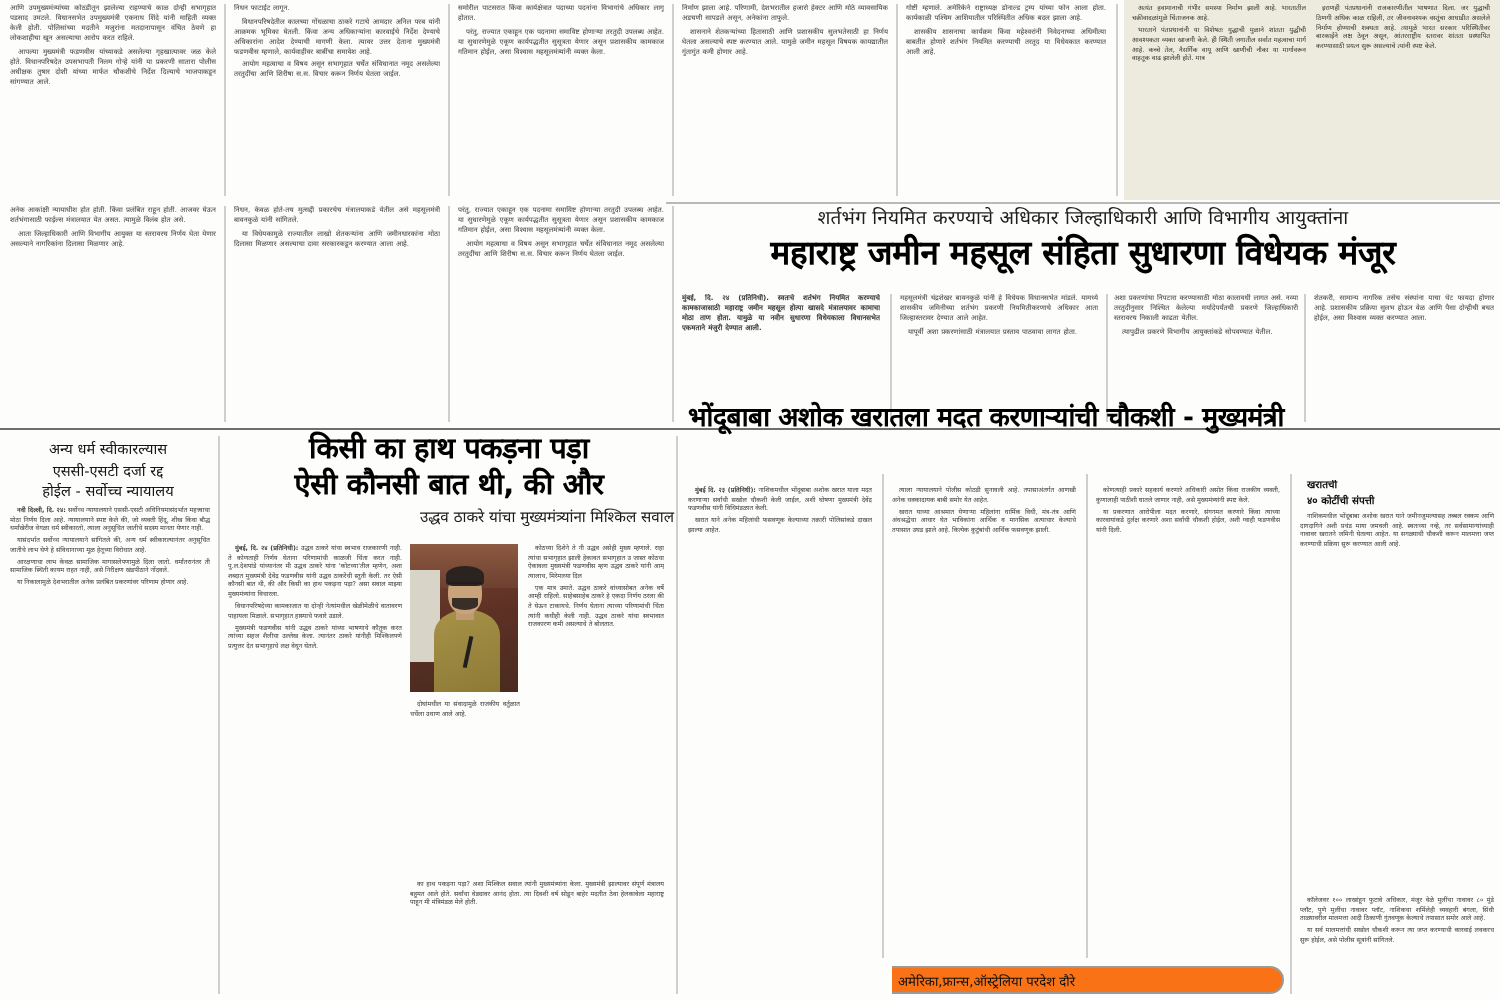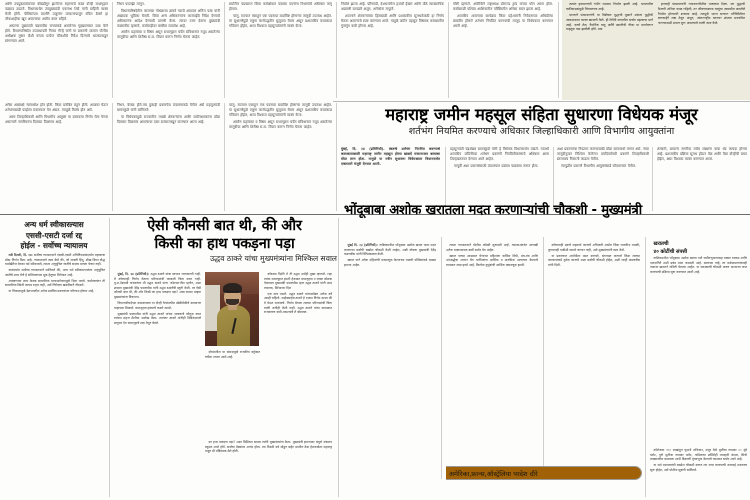--- a/index.html
+++ b/index.html
@@ -62,21 +62,21 @@
   #lead-title{
     font-size:16.5px;line-height:20px;font-weight:bold;color:#000;
     letter-spacing:-0.1px;margin-top:1px;
   }
 
   
   #sub-left-head{
     position:absolute;left:4px;top:220px;width:100px;text-align:center;
   }
   #sub-left-head .l{
-    font-size:7.3px;line-height:10.5px;color:#141414;white-space:nowrap;font-weight:bold;
+    font-size:7.3px;line-height:10.5px;color:#141414;white-space:nowrap;
   }
 
   
   #hindi-head{position:absolute;left:112px;top:216px;width:225px;text-align:center;}
   #hindi-head .h1{
     font-size:14.5px;line-height:18px;font-weight:bold;color:#000;letter-spacing:-0.2px;
   }
   #hindi-sub{
     font-size:7.6px;line-height:11px;color:#1a1a1a;margin-top:1px;text-align:right;
   }
@@ -114,23 +114,23 @@
     border-top:1px solid #221b18;
   }
   #photo .beard{
     position:absolute;left:38%;top:36%;width:25%;height:8%;
     background:#3a2e28;border-radius:0 0 50% 50%;
   }
   #photo .mic{position:absolute;left:52%;top:62%;width:4%;height:22%;background:#1f1f1f;transform:rotate(12deg);}
 
   
   #boxed-sub{
-    position:absolute;left:446px;top:466px;width:196px;height:14px;
+    position:absolute;left:446px;top:483px;width:196px;height:14px;
     border:1px solid #9a9a9a;border-radius:0 7px 7px 0;border-left:none;
-    box-sizing:border-box;background:#a16207;
+    box-sizing:border-box;background:#f97316;
   }
   #boxed-sub span{
     display:block;font-size:6.6px;line-height:14px;padding-left:3px;color:#101010;white-space:nowrap;
   }
 
   
   .mini-sub{
     font-size:5.1px;line-height:6.6px;font-weight:bold;color:#0d0d0d;
     margin:0 0 1.5px 0;text-indent:0;
   }
@@ -184,22 +184,22 @@
     <div class="vrule" style="left:112px;top:2px;height:96px;"></div>
     <div class="vrule" style="left:224px;top:2px;height:96px;"></div>
     <div class="vrule" style="left:336px;top:2px;height:96px;"></div>
     <div class="vrule" style="left:448px;top:2px;height:96px;"></div>
     <div class="vrule" style="left:558px;top:2px;height:96px;"></div>
   </div>
 
   <div class="hrule" style="left:333px;top:101px;width:417px;"></div>
 
   <div id="lead-head">
+    <div id="lead-kicker">शर्तभंग नियमित करण्याचे अधिकार जिल्हाधिकारी आणि विभागीय आयुक्तांना</div>
     <div id="lead-title">महाराष्ट्र जमीन महसूल संहिता सुधारणा विधेयक मंजूर</div>
-    <div id="lead-kicker">शर्तभंग नियमित करण्याचे अधिकार जिल्हाधिकारी आणि विभागीय आयुक्तांना</div>
   </div>
 
   <div class="body-col" style="position:absolute;left:5px;top:103px;width:103px;height:108px;">
     <p class="noind">अनेक आकांक्षी न्यायाधीश होत होती. किंवा प्रलंबित राहून होती. आजवर घेऊन शर्तभंगासाठी फाईल्स मंत्रालयात येत असत. त्यामुळे विलंब होत असे.</p>
     <p>आता जिल्हाधिकारी आणि विभागीय आयुक्त या स्तरावरच निर्णय घेता येणार असल्याने नागरिकांना दिलासा मिळणार आहे.</p>
   </div>
   <div class="body-col" style="position:absolute;left:117px;top:103px;width:103px;height:108px;">
     <p class="noind">निधन, केवळ होते-तच मुत्सद्दी प्रकारचेच मंत्रालयाकडे येतील असे महसूलमंत्री बावनकुळे यांनी सांगितले.</p>
     <p>या विधेयकामुळे राज्यातील लाखो शेतकऱ्यांना आणि जमीनधारकांना मोठा दिलासा मिळणार असल्याचा दावा सरकारकडून करण्यात आला आहे.</p>
   </div>
@@ -241,22 +241,22 @@
   <div class="tiny-col" style="position:absolute;left:5px;top:253px;width:100px;height:244px;">
     <p class="noind"><span class="dateline">नवी दिल्ली, दि. २४:</span> <span>सर्वोच्च न्यायालयाने एससी-एसटी अधिनियमासंदर्भात महत्त्वाचा मोठा निर्णय दिला आहे. न्यायालयाने स्पष्ट केले की, जो व्यक्ती हिंदू, शीख किंवा बौद्ध धर्मांखेरीज वेगळा धर्म स्वीकारतो, त्याला अनुसूचित जातीचे सदस्य मानता येणार नाही.</span></p>
     <p>यासंदर्भात सर्वोच्च न्यायालयाने सांगितले की, अन्य धर्म स्वीकारल्यानंतर अनुसूचित जातीचे लाभ घेणे हे संविधानाच्या मूळ हेतूच्या विरोधात आहे.</p>
     <p>आरक्षणाचा लाभ केवळ सामाजिक मागासलेपणामुळे दिला जातो. धर्मांतरानंतर ती सामाजिक स्थिती कायम राहत नाही, असे निरीक्षण खंडपीठाने नोंदवले.</p>
     <p>या निकालामुळे देशभरातील अनेक प्रलंबित प्रकरणांवर परिणाम होणार आहे.</p>
   </div>
 
   <div class="vrule" style="left:109px;top:218px;height:279px;"></div>
 
   <div id="hindi-head">
+    <div class="h1">किसी का हाथ पकड़ना पड़ा</div>
     <div class="h1">ऐसी कौनसी बात थी, की और</div>
-    <div class="h1">किसी का हाथ पकड़ना पड़ा</div>
     <div id="hindi-sub">उद्धव ठाकरे यांचा मुख्यमंत्र्यांना मिश्किल सवाल</div>
   </div>
 
   <div id="photo">
     <div class="bg"></div>
       <div class="wall"></div>
       <div class="sheet"></div>
     <div class="body"></div>
       <div class="neck"></div>
       <div class="head"></div>

